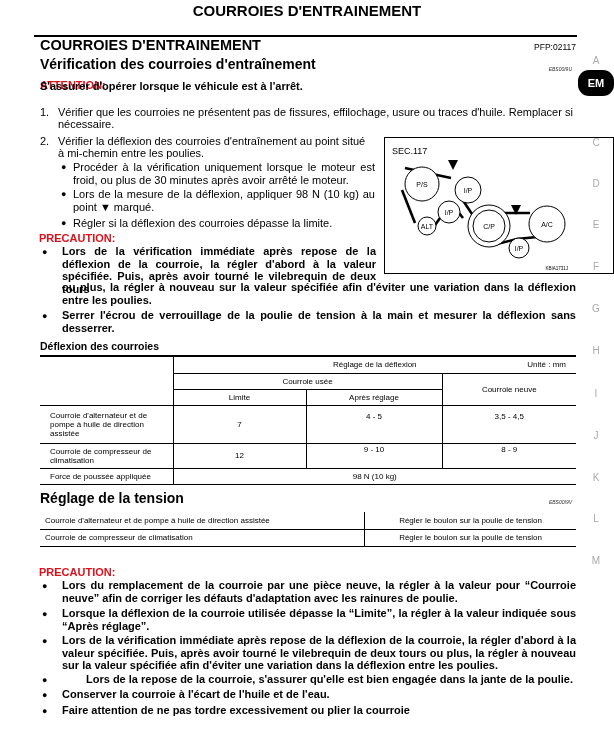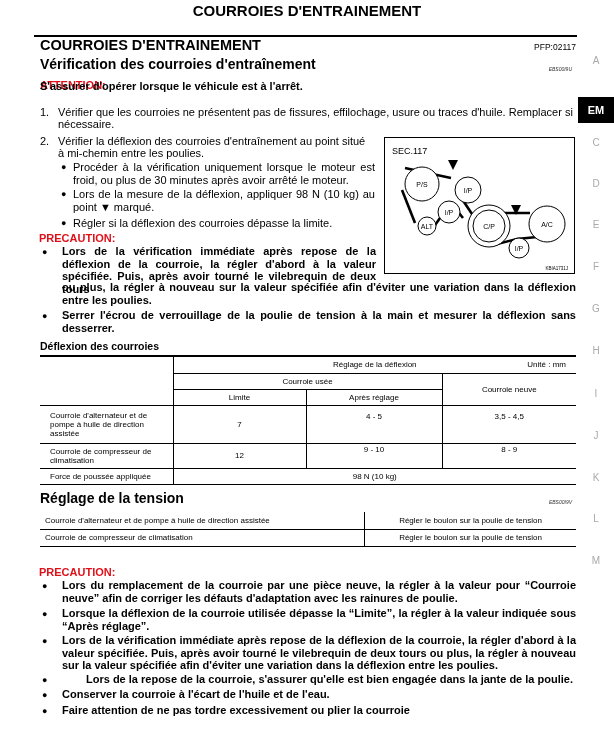--- a/index.html
+++ b/index.html
@@ -26,21 +26,21 @@
 
   .sub { position: absolute; left: 58px; font-size: 11px; line-height: 13px; }
   .sub .dot { position: absolute; left: 3px; top: 0; font-size: 9px; }
   .sub .txt { position: absolute; left: 15px; text-align: justify; }
 
   .prec { position: absolute; left: 24px; margin-left: 15px; }
   .bullet { position: absolute; left: 40px; font-weight: bold; font-size: 11px; line-height: 12.5px; }
   .bullet .dot { position: absolute; left: 2px; top: 1px; font-size: 9px; }
   .bullet .txt { position: absolute; left: 22px; text-align: justify; }
 
-  .figure { position: absolute; left: 384px; top: 137px; width: 191px; height: 137px; border: 1px solid #000; }
+  .figure { position: absolute; left: 384px; top: 137px; width: 230px; height: 137px; border: 1px solid #000; }
   .figure svg { position: absolute; left: 0; top: 0; }
 
   .tbl-title { position: absolute; left: 40px; top: 340px; font-weight: bold; font-size: 10.5px; }
 
   table { position: absolute; border-collapse: collapse; font-size: 8px; }
   .t1 { left: 40px; top: 355px; width: 536px; }
   .t1 td { border-bottom: 1px solid #000; padding: 1px 10px; vertical-align: middle; }
   .t2 { left: 40px; top: 512px; width: 536px; }
   .t2 td { border-bottom: 1px solid #000; padding: 1px 5px; height: 17px; }
   .bl { border-left: 1px solid #000; }
@@ -220,21 +220,21 @@
   <span class="dot">●</span>
   <span class="txt" style="width:514px;">Conserver la courroie à l'écart de l'huile et de l'eau.</span>
 </div>
 <div class="bullet" style="top:704px;">
   <span class="dot">●</span>
   <span class="txt" style="width:514px;">Faire attention de ne pas tordre excessivement ou plier la courroie</span>
 </div>
 
 <div class="tabs">
   <div class="tab" style="top:55px;">A</div>
-  <div class="tab active" style="top:97px;">EM</div>
+  <div class="tab active" style="top:70px;border-radius:11px;">EM</div>
   <div class="tab" style="top:137px;">C</div>
   <div class="tab" style="top:178px;">D</div>
   <div class="tab" style="top:219px;">E</div>
   <div class="tab" style="top:261px;">F</div>
   <div class="tab" style="top:303px;">G</div>
   <div class="tab" style="top:345px;">H</div>
   <div class="tab" style="top:388px;">I</div>
   <div class="tab" style="top:430px;">J</div>
   <div class="tab" style="top:472px;">K</div>
   <div class="tab" style="top:513px;">L</div>

